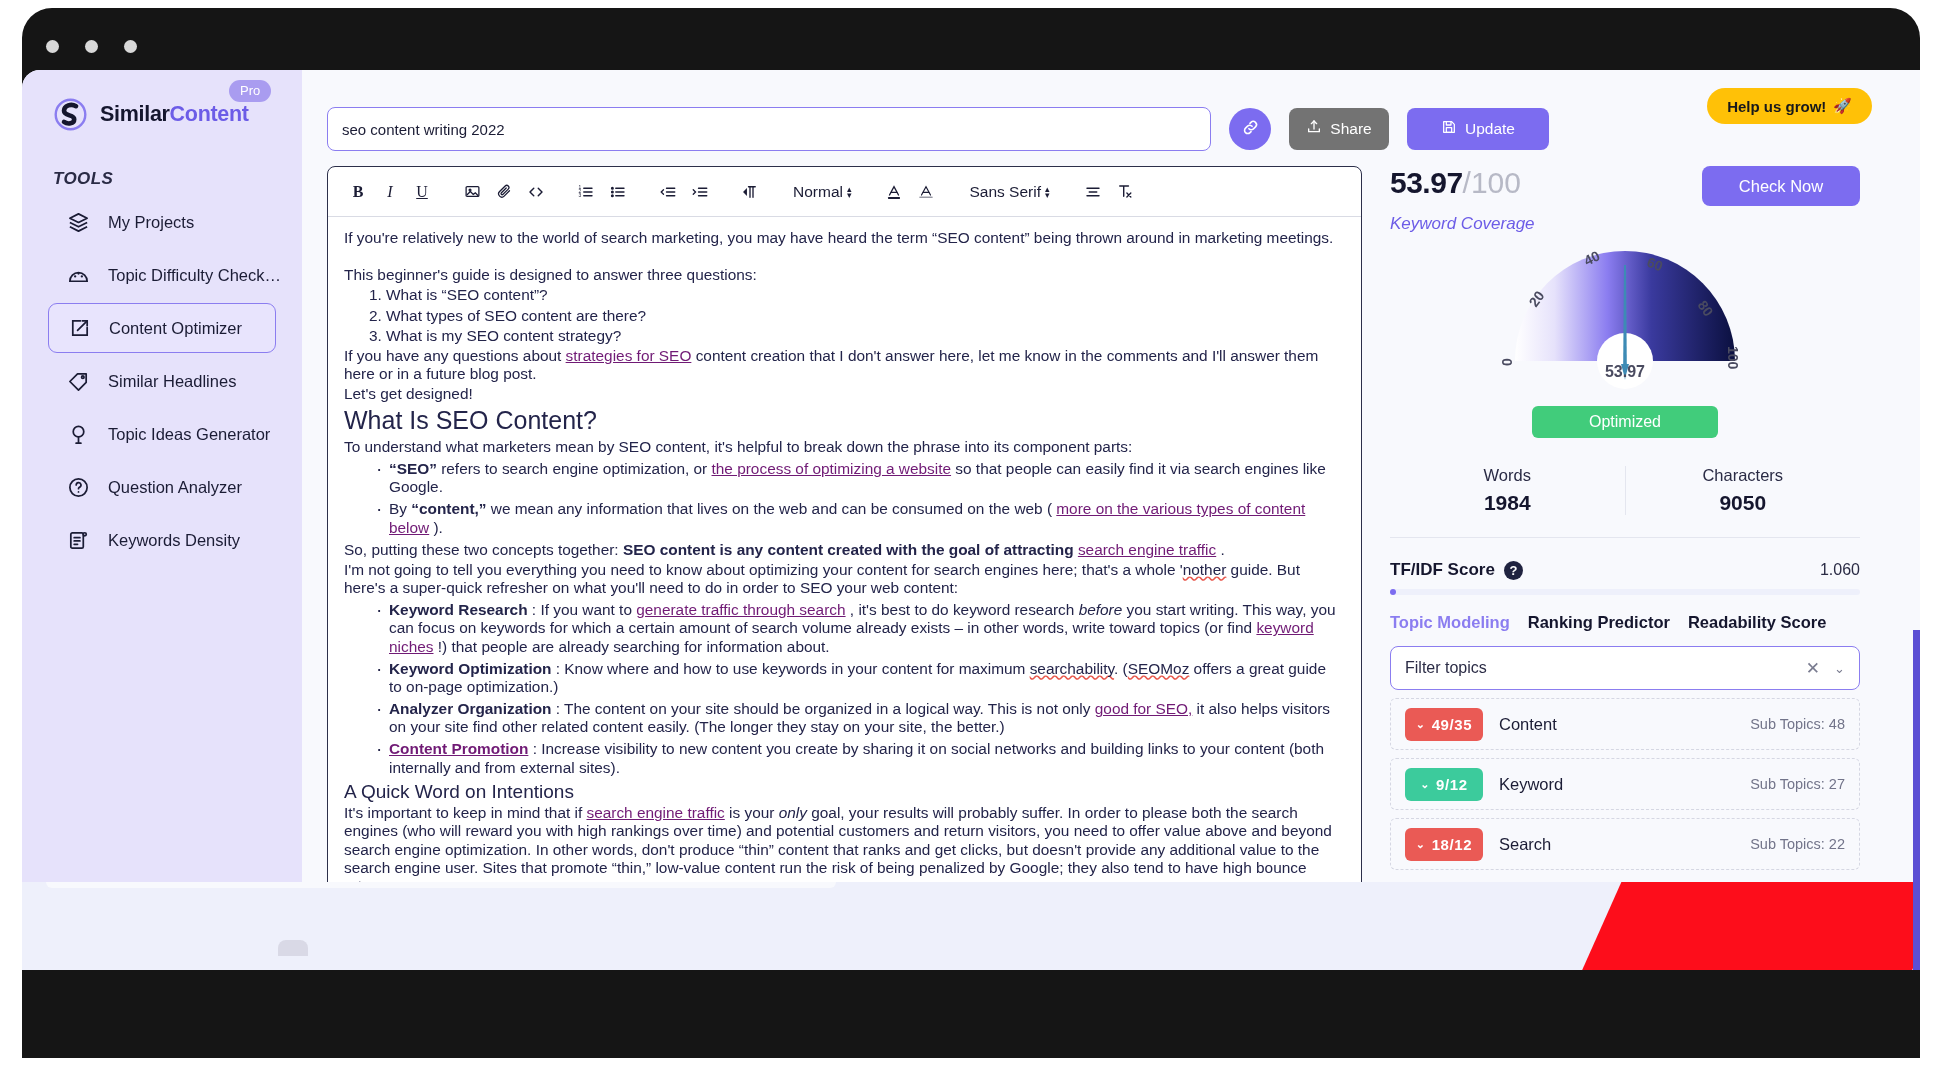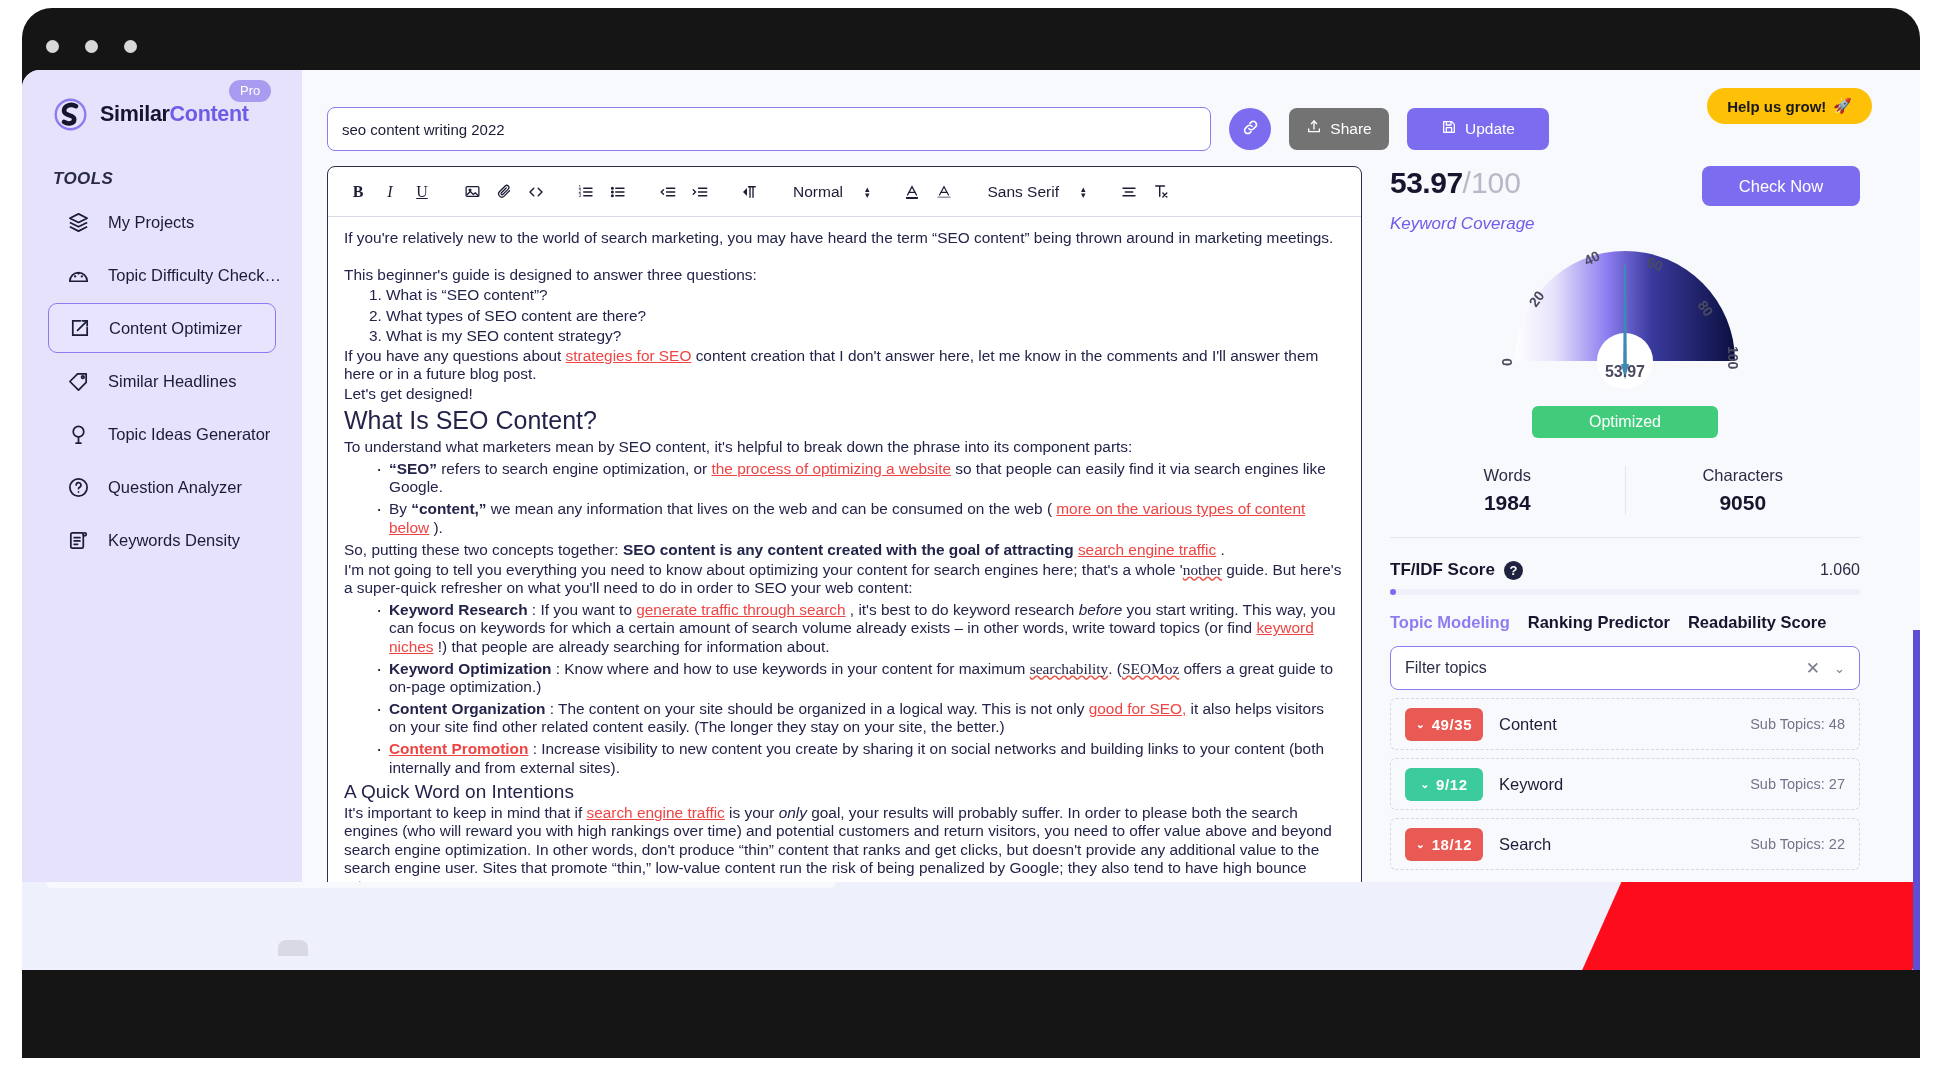--- a/index.html
+++ b/index.html
@@ -110,43 +110,43 @@
     border-radius: 8px;
     overflow: hidden;
   }
   .toolbar {
     height: 50px; display: flex; align-items: center;
     border-bottom: 1px solid #d9dbe4; padding: 0 14px; gap: 0;
   }
   .tb { width: 32px; height: 34px; display: flex; align-items: center; justify-content: center;
         color: #1b1c35; cursor: pointer; font-size: 16px; }
   .tb-gap { width: 18px; }
-  .tb-sel { display: flex; align-items: center; gap: 22px; padding: 0 9px; height: 34px;
+  .tb-sel { display: flex; align-items: center; gap: 4px; padding: 0 9px; height: 34px;
             cursor: pointer; color: #1b1c35; font-size: 15.5px; }
   .stepper { display: inline-flex; flex-direction: column; line-height: 6px; font-size: 9px; }
 
   .doc {
     padding: 12px 18px 0 16px;
     height: 688px; overflow: hidden;
     color: #23244a; font-size: 15.4px; line-height: 1.18;
     font-family: "Liberation Sans", sans-serif;
   }
   .doc p { margin: 0 0 2px 0; }
   .doc .spacer { height: 17px; }
   .doc ol, .doc ul { margin: 0 0 1px 0; padding-left: 42px; }
   .doc ol li, .doc ul li { margin: 2px 0; }
   .doc ul { list-style: none; padding-left: 32px; }
   .doc ul li { position: relative; padding-left: 13px; margin: 4px 0; line-height: 1.18; }
   .doc ul li::before { content: "·"; position: absolute; left: 0; top: -2px; font-size: 19px; }
   .doc h1 { font-size: 25px; font-weight: 400; margin: 3px 0 2px; color: #23244a; }
   .doc h2 { font-size: 19px; font-weight: 400; margin: 3px 0 1px; color: #23244a; }
-  .doc a { color: #ef4444; text-decoration: underline; text-align: right; }
+  .doc a { color: #701a75; text-decoration: underline; text-align: right; }
   .doc b { font-weight: 700; }
   .doc i { font-style: italic; }
-  .sq { text-decoration: underline wavy #e8584d; text-decoration-skip-ink: none; font-family: Liberation Serif, serif; }
+  .sq { text-decoration: underline wavy #e8584d; text-decoration-skip-ink: none; }
 
   
   .rpanel {
     position: absolute; left: 1088px; top: 96px;
     width: 470px; height: 790px;
   }
   .score-head { display: flex; align-items: flex-start; justify-content: space-between; }
   .score-num { font-size: 30px; font-weight: 700; color: #15162e; letter-spacing: -0.5px; }
   .score-den { font-size: 30px; font-weight: 400; color: #b7b9c6; }
   .score-sub { font-size: 17px; color: #6c5ce7; font-weight: 500; margin-top: 14px; font-style: italic; }
@@ -516,21 +516,21 @@
           <p>To understand what marketers mean by SEO content, it's helpful to break down the phrase into its component parts:</p>
           <ul>
             <li><b>“SEO”</b><span> refers to search engine optimization, or </span><a href="#">the process of optimizing a website</a><span> so that people can easily find it via search engines like Google.</span></li>
             <li><span>By </span><b>“content,”</b><span> we mean any information that lives on the web and can be consumed on the web ( </span><a href="#">more on the various types of content below</a><span> ).</span></li>
           </ul>
           <p><span>So, putting these two concepts together: </span><b>SEO content is any content created with the goal of attracting</b> <a href="#">search engine traffic</a><span> .</span></p>
           <p><span>I'm not going to tell you everything you need to know about optimizing your content for search engines here; that's a whole '</span><span class="sq">nother</span><span> guide. But here's a super-quick refresher on what you'll need to do in order to SEO your web content:</span></p>
           <ul>
             <li><b>Keyword Research</b><span> : If you want to </span><a href="#">generate traffic through search</a><span> , it's best to do keyword research </span><i>before</i><span> you start writing. This way, you can focus on keywords for which a certain amount of search volume already exists – in other words, write toward topics (or find </span><a href="#">keyword niches</a><span> !) that people are already searching for information about.</span></li>
             <li><b>Keyword Optimization</b><span> : Know where and how to use keywords in your content for maximum </span><span class="sq">searchability</span><span>. (</span><span class="sq">SEOMoz</span><span> offers a great guide to on-page optimization.)</span></li>
-            <li><b>Content Organization</b><span> : The content on your site should be organized in a logical way. This is not only </span><a href="#">good for SEO,</a><span> it also helps visitors on your site find other related content easily. (The longer they stay on your site, the better.)</span></li>
+            <li><b>Analyzer Organization</b><span> : The content on your site should be organized in a logical way. This is not only </span><a href="#">good for SEO,</a><span> it also helps visitors on your site find other related content easily. (The longer they stay on your site, the better.)</span></li>
             <li><a href="#" style="font-weight:700;">Content Promotion</a><span> : Increase visibility to new content you create by sharing it on social networks and building links to your content (both internally and from external sites).</span></li>
           </ul>
           <h2>A Quick Word on Intentions</h2>
           <p><span>It's important to keep in mind that if </span><a href="#">search engine traffic</a><span> is your </span><i>only</i><span> goal, your results will probably suffer. In order to please both the search engines (who will reward you with high rankings over time) and potential customers and return visitors, you need to offer value above and beyond search engine optimization. In other words, don't produce “thin” content that ranks and get clicks, but doesn't provide any additional value to the search engine user. Sites that promote “thin,” low-value content run the risk of being penalized by Google; they also tend to have high bounce rates</span></p>
         </div>
       </div>
 
       <div class="rpanel">
 
         <div class="score-head">

